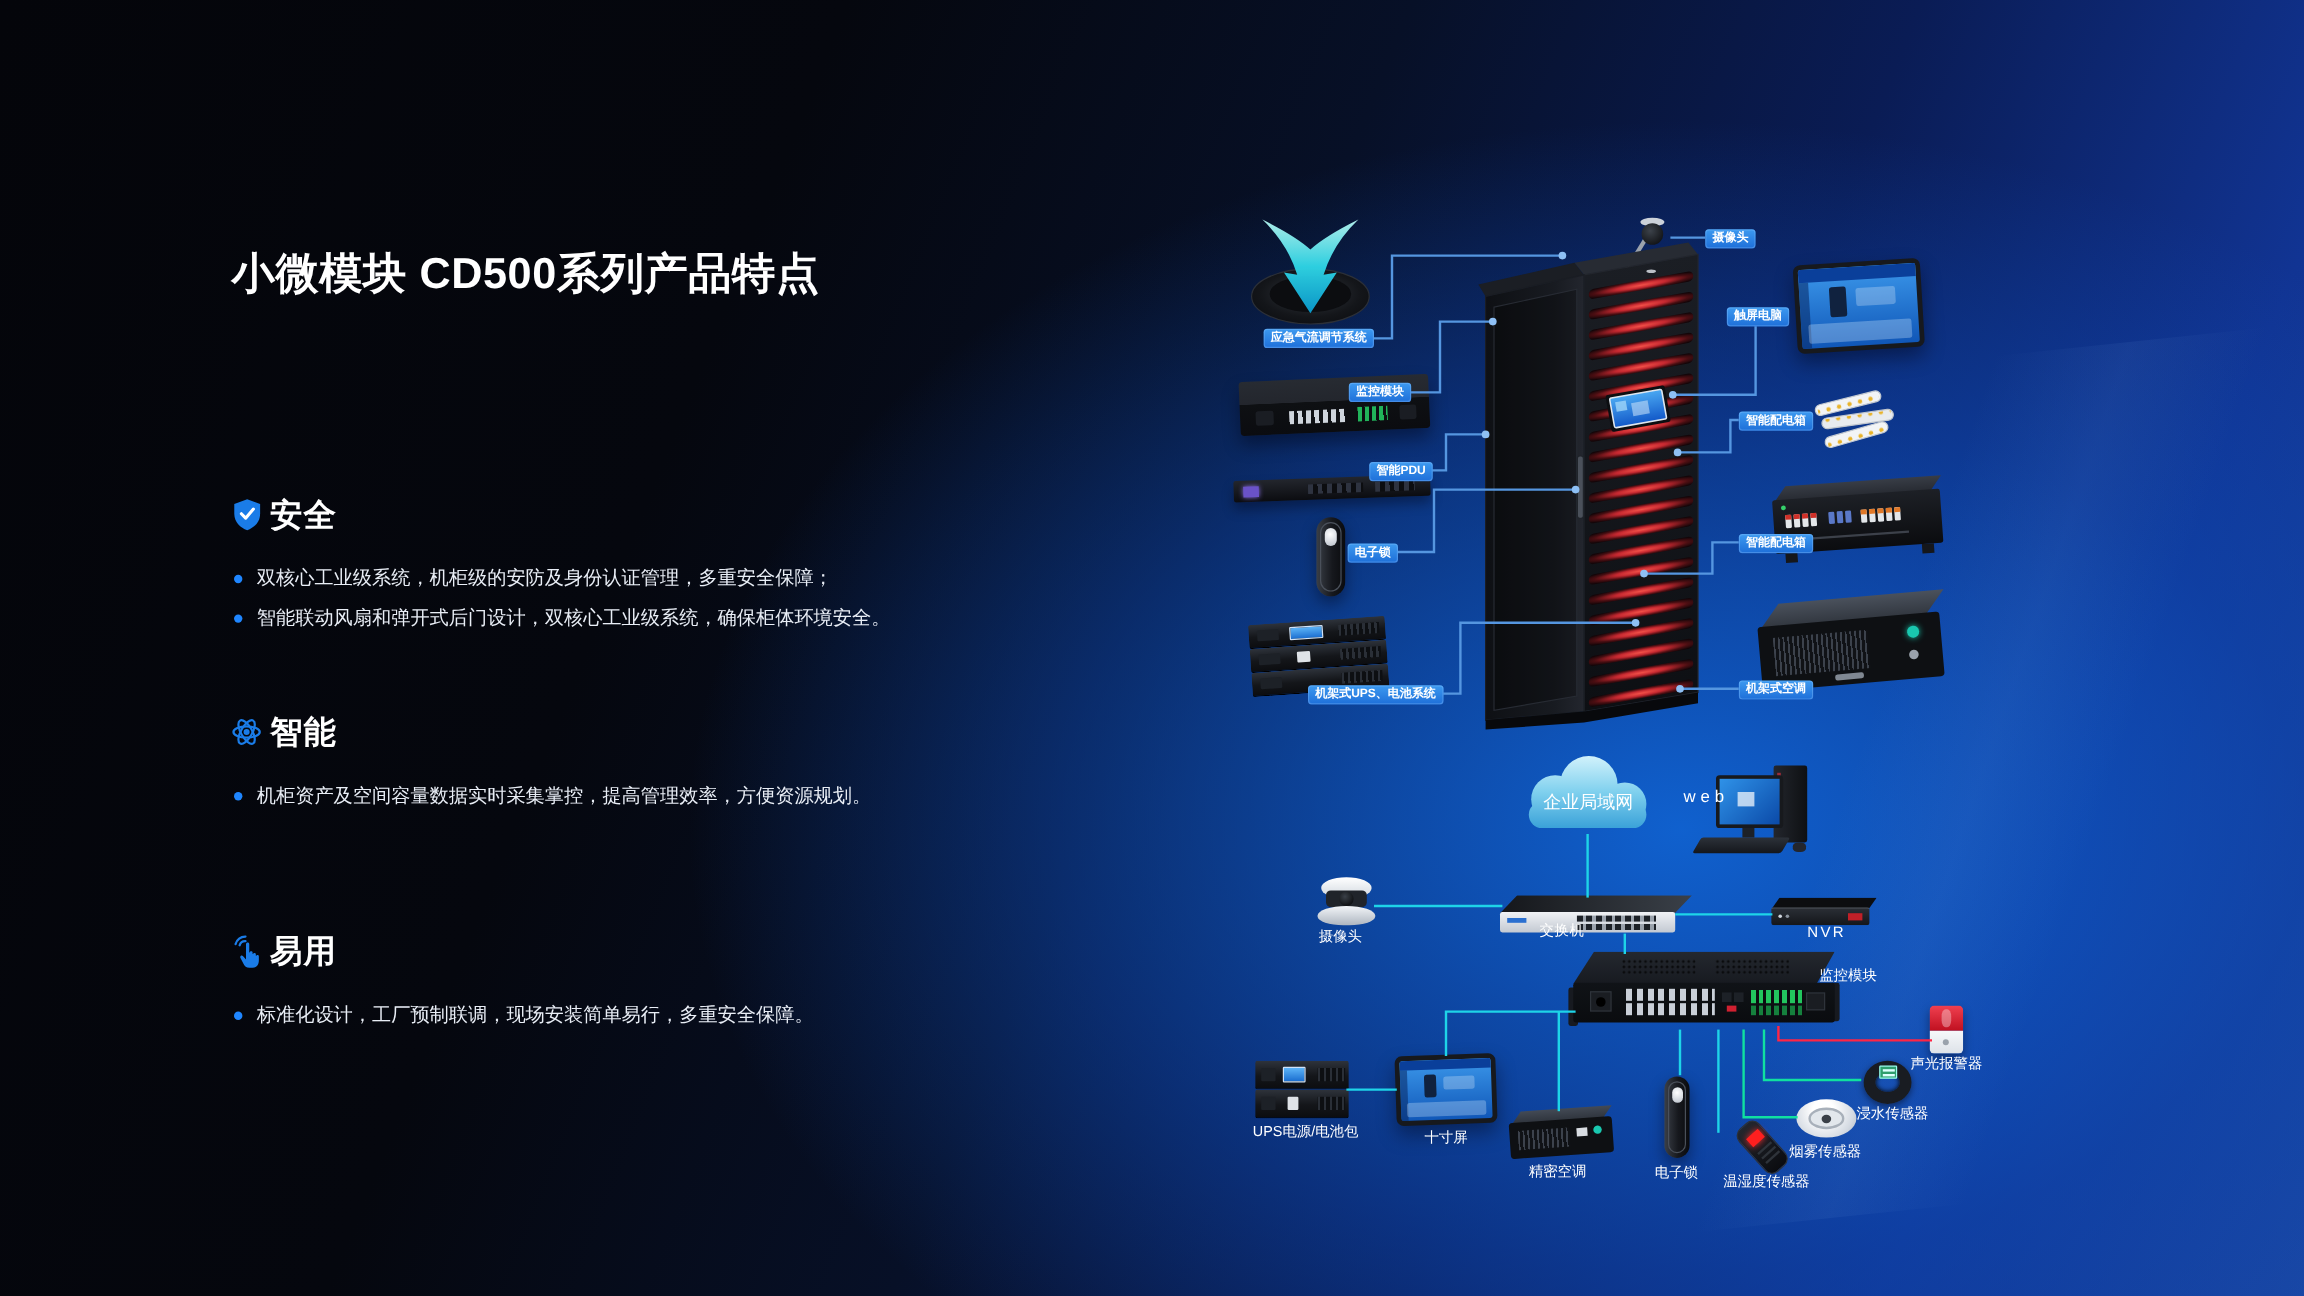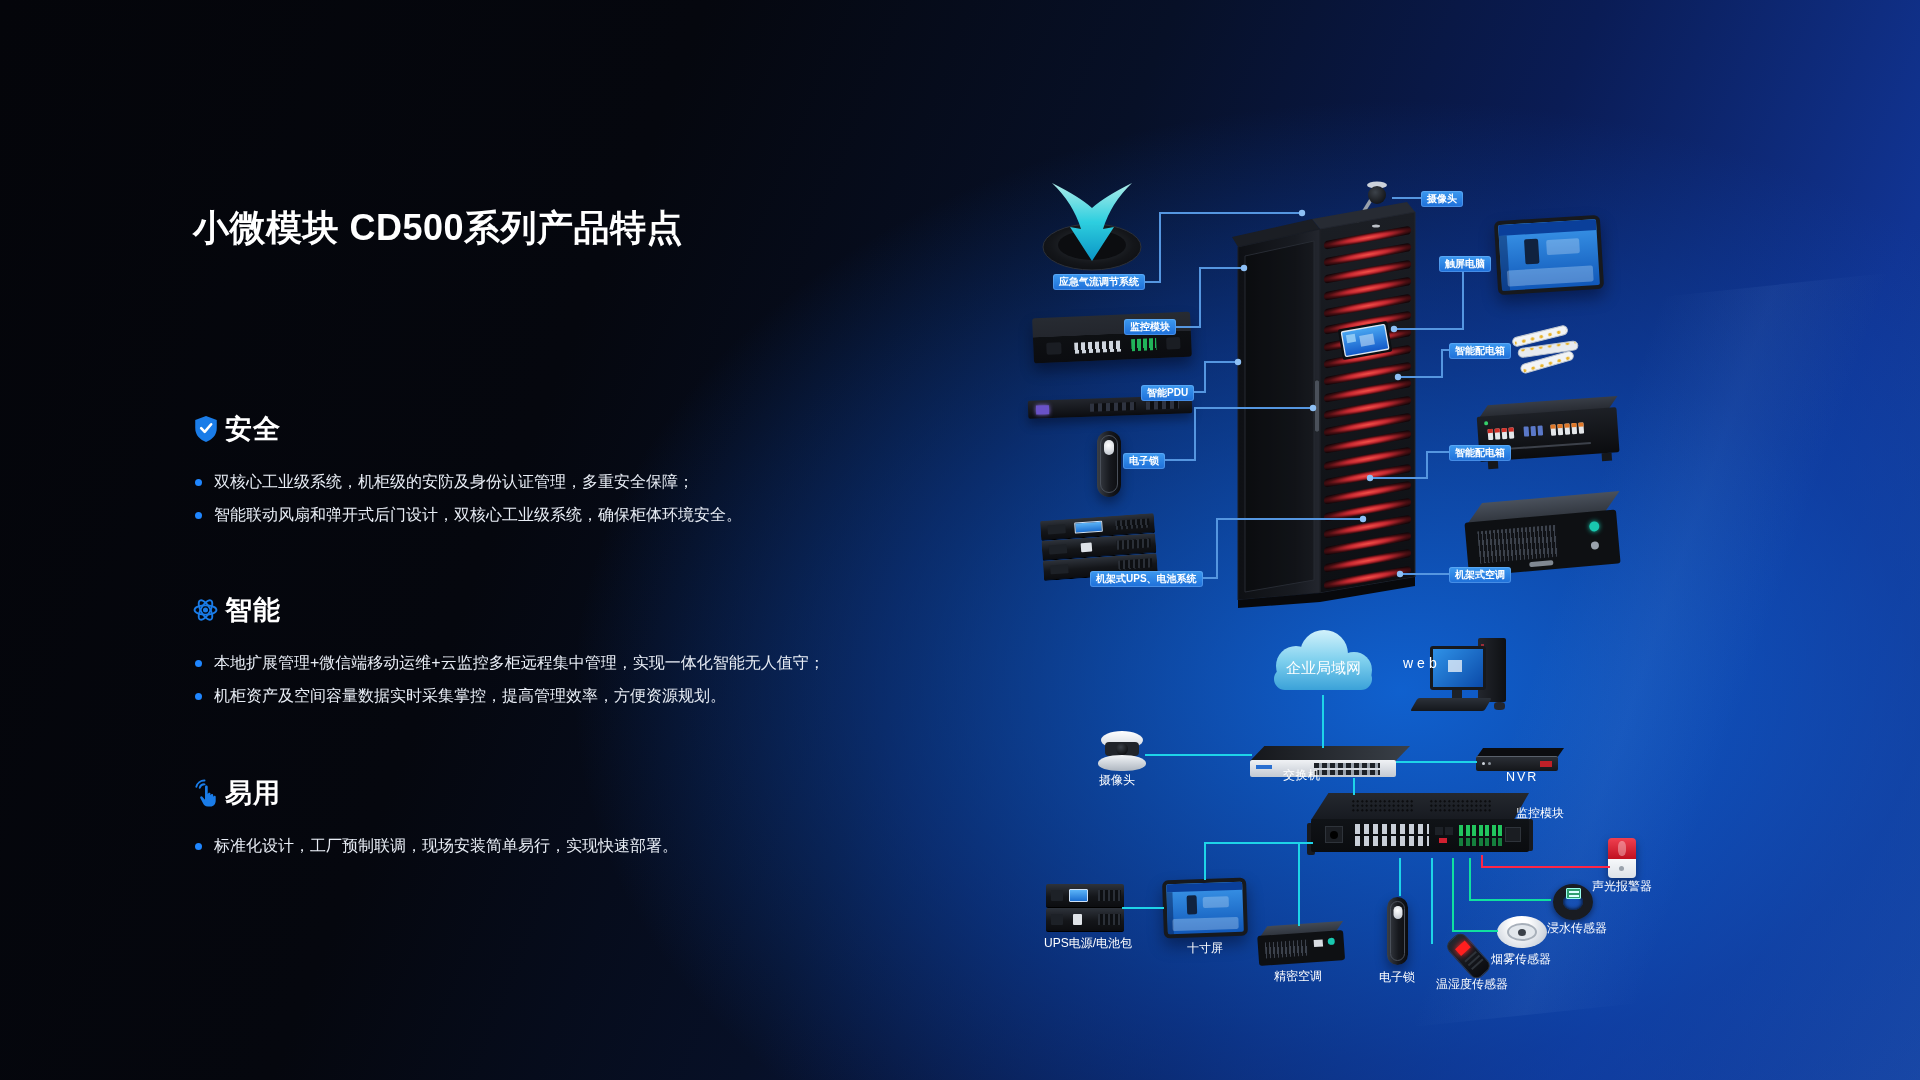--- a/index.html
+++ b/index.html
@@ -86,24 +86,20 @@
               <ellipse cx="16" cy="16" rx="13" ry="5.5" transform="rotate(120 16 16)"></ellipse>
             </g>
             <circle cx="16" cy="16" r="3" fill="#1a7ce8"></circle>
           </svg>
       </span>
       <span class="htext">智能</span>
     </div>
     <div class="fbullets">
       <div class="bullet">
           <span class="dot"></span>
-          <span class="btext">本地扩展管理+微信端移动运维+云监控多柜远程集中管理，实现一体化智能无人值守；</span>
-        </div>
-      <div class="bullet">
-          <span class="dot"></span>
           <span class="btext">机柜资产及空间容量数据实时采集掌控，提高管理效率，方便资源规划。</span>
         </div>
     </div>
   </section>
 
   <section class="feature" style="top:778px">
     <div class="fhead">
       <span class="ficon">
         <svg width="27" height="31" viewBox="0 0 28 32">
             <g stroke="#1a7ce8" stroke-width="2" fill="none" stroke-linecap="round">
@@ -111,21 +107,21 @@
               <path d="M8 10 A 5 5 0 0 1 13 6.5"></path>
             </g>
             <path d="M13.5 9 c0-1.8 2.8-1.8 2.8 0 v7.2 l.4.05 c.05-1.6 2.5-1.5 2.5.1 v1.2 l.4.05 c.1-1.4 2.4-1.3 2.4.2 v1.3 l.35.05 c.2-1.2 2.25-1 2.25.35 V23 c0 4-2 6.5-5.5 6.5 h-2.6 c-3 0-4-1.4-5.2-3.6 l-2.6-4.9 c-.9-1.7 1.2-2.9 2.3-1.5 l2.5 2.9 Z" fill="#1a7ce8"></path>
           </svg>
       </span>
       <span class="htext">易用</span>
     </div>
     <div class="fbullets">
       <div class="bullet">
           <span class="dot"></span>
-          <span class="btext">标准化设计，工厂预制联调，现场安装简单易行，实现快速部署。</span>
+          <span class="btext">标准化设计，工厂预制联调，现场安装简单易行，多重安全保障。</span>
         </div>
     </div>
   </section>
 
   <svg class="overlay" width="1920" height="1080">
     <g stroke="#5596e0" stroke-width="2" fill="none">
       <polyline points="1136,282 1160,282 1160,213 1302,213"></polyline>
       <polyline points="1171,327 1200,327 1200,268 1244,268"></polyline>
       <polyline points="1190,392 1205,392 1205,362 1238,362"></polyline>
       <polyline points="1162,460 1195,460 1195,408 1313,408"></polyline>

